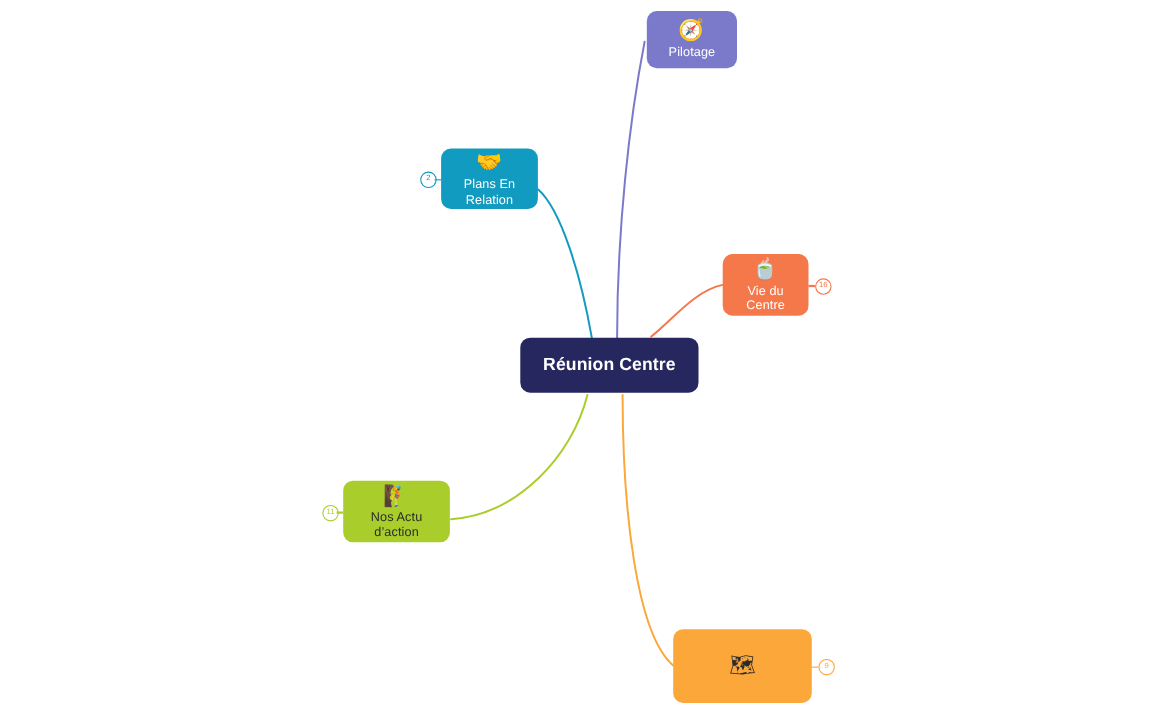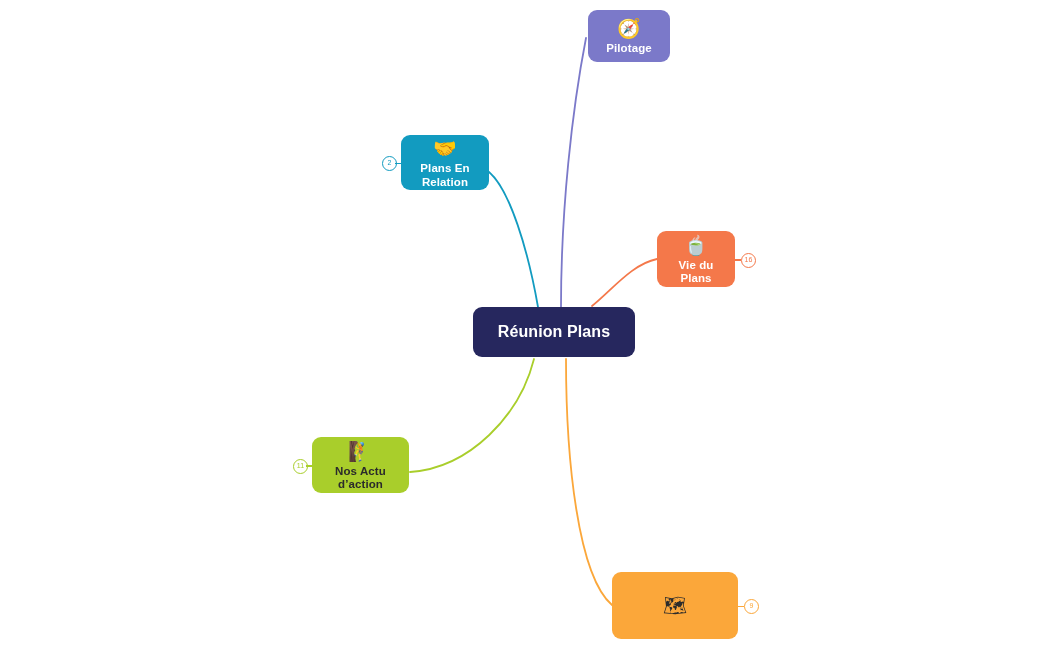--- a/index.html
+++ b/index.html
@@ -35,21 +35,21 @@
     padding: 8px 10px 7px 10px;
   }
   .node-icon {
     font-size: 19px;
     line-height: 22px;
     margin-bottom: 3px;
     font-family: "DejaVu Sans", sans-serif;
   }
   .node-label {
     font-size: 11.5px;
-    font-weight: 700;
+    font-weight: 400;
     line-height: 13.5px;
     letter-spacing: 0.1px;
     white-space: pre-line;
   }
   #center-node {
     position: absolute;
     left: 473px;
     top: 307px;
     width: 162px;
     height: 50px;
@@ -89,37 +89,37 @@
     <g id="edge-group">
         <path d="M 561 307 C 561 210 572 110 586 38" fill="none" stroke="#7b79c9" stroke-width="1.8" stroke-linecap="round"></path>
         <path d="M 538 307 C 528 250 510 190 489 172" fill="none" stroke="#129bc0" stroke-width="1.8" stroke-linecap="round"></path>
         <path d="M 592 306 C 612 290 632 264 657 259" fill="none" stroke="#f4784a" stroke-width="1.8" stroke-linecap="round"></path>
         <path d="M 534 359 C 520 415 470 468 410 472" fill="none" stroke="#a9ce2b" stroke-width="1.8" stroke-linecap="round"></path>
         <path d="M 566 359 C 566 460 578 576 612 605" fill="none" stroke="#fba73a" stroke-width="1.8" stroke-linecap="round"></path>
       </g>
   </svg>
 
   <div id="center-node">
-    <div class="center-line">Réunion Plans</div>
+    <div class="center-line">Réunion Centre</div>
   </div>
 
   <div id="node-layer">
       <div class="node" style="left: 588px; top: 10px; width: 82px; height: 52px; background: rgb(123, 121, 201); color: rgb(255, 255, 255);">
         <div class="node-icon">🧭</div>
         <div class="node-label">Pilotage</div>
       </div>
       <div class="node" style="left: 401px; top: 135px; width: 88px; height: 55px; background: rgb(18, 155, 192); color: rgb(255, 255, 255);">
         <div class="node-icon">🤝</div>
         <div class="node-label">Plans En Relation</div>
       </div>
       <div class="badge" style="color: rgb(18, 155, 192); top: 156px; left: 382px;">2</div>
       <div style="position: absolute; height: 1.5px; width: 6px; background: rgb(18, 155, 192); top: 162.5px; left: 395px;"></div>
       <div class="node" style="left: 657px; top: 231px; width: 78px; height: 56px; background: rgb(244, 120, 74); color: rgb(255, 255, 255);">
         <div class="node-icon">🍵</div>
-        <div class="node-label">Vie du Plans</div>
+        <div class="node-label">Vie du Centre</div>
       </div>
       <div class="badge" style="color: rgb(244, 120, 74); top: 252.5px; left: 741px;">16</div>
       <div style="position: absolute; height: 1.5px; width: 6px; background: rgb(244, 120, 74); top: 259px; left: 735px;"></div>
       <div class="node" style="left: 312px; top: 437px; width: 97px; height: 56px; background: rgb(169, 206, 43); color: rgb(43, 43, 43);">
         <div class="node-icon">🧗</div>
         <div class="node-label">Nos Actu d’action</div>
       </div>
       <div class="badge" style="color: rgb(169, 206, 43); top: 458.5px; left: 293px;">11</div>
       <div style="position: absolute; height: 1.5px; width: 6px; background: rgb(169, 206, 43); top: 465px; left: 306px;"></div>
       <div class="node" style="left: 612px; top: 572px; width: 126px; height: 67px; background: rgb(251, 167, 58); color: rgb(43, 43, 43);">

